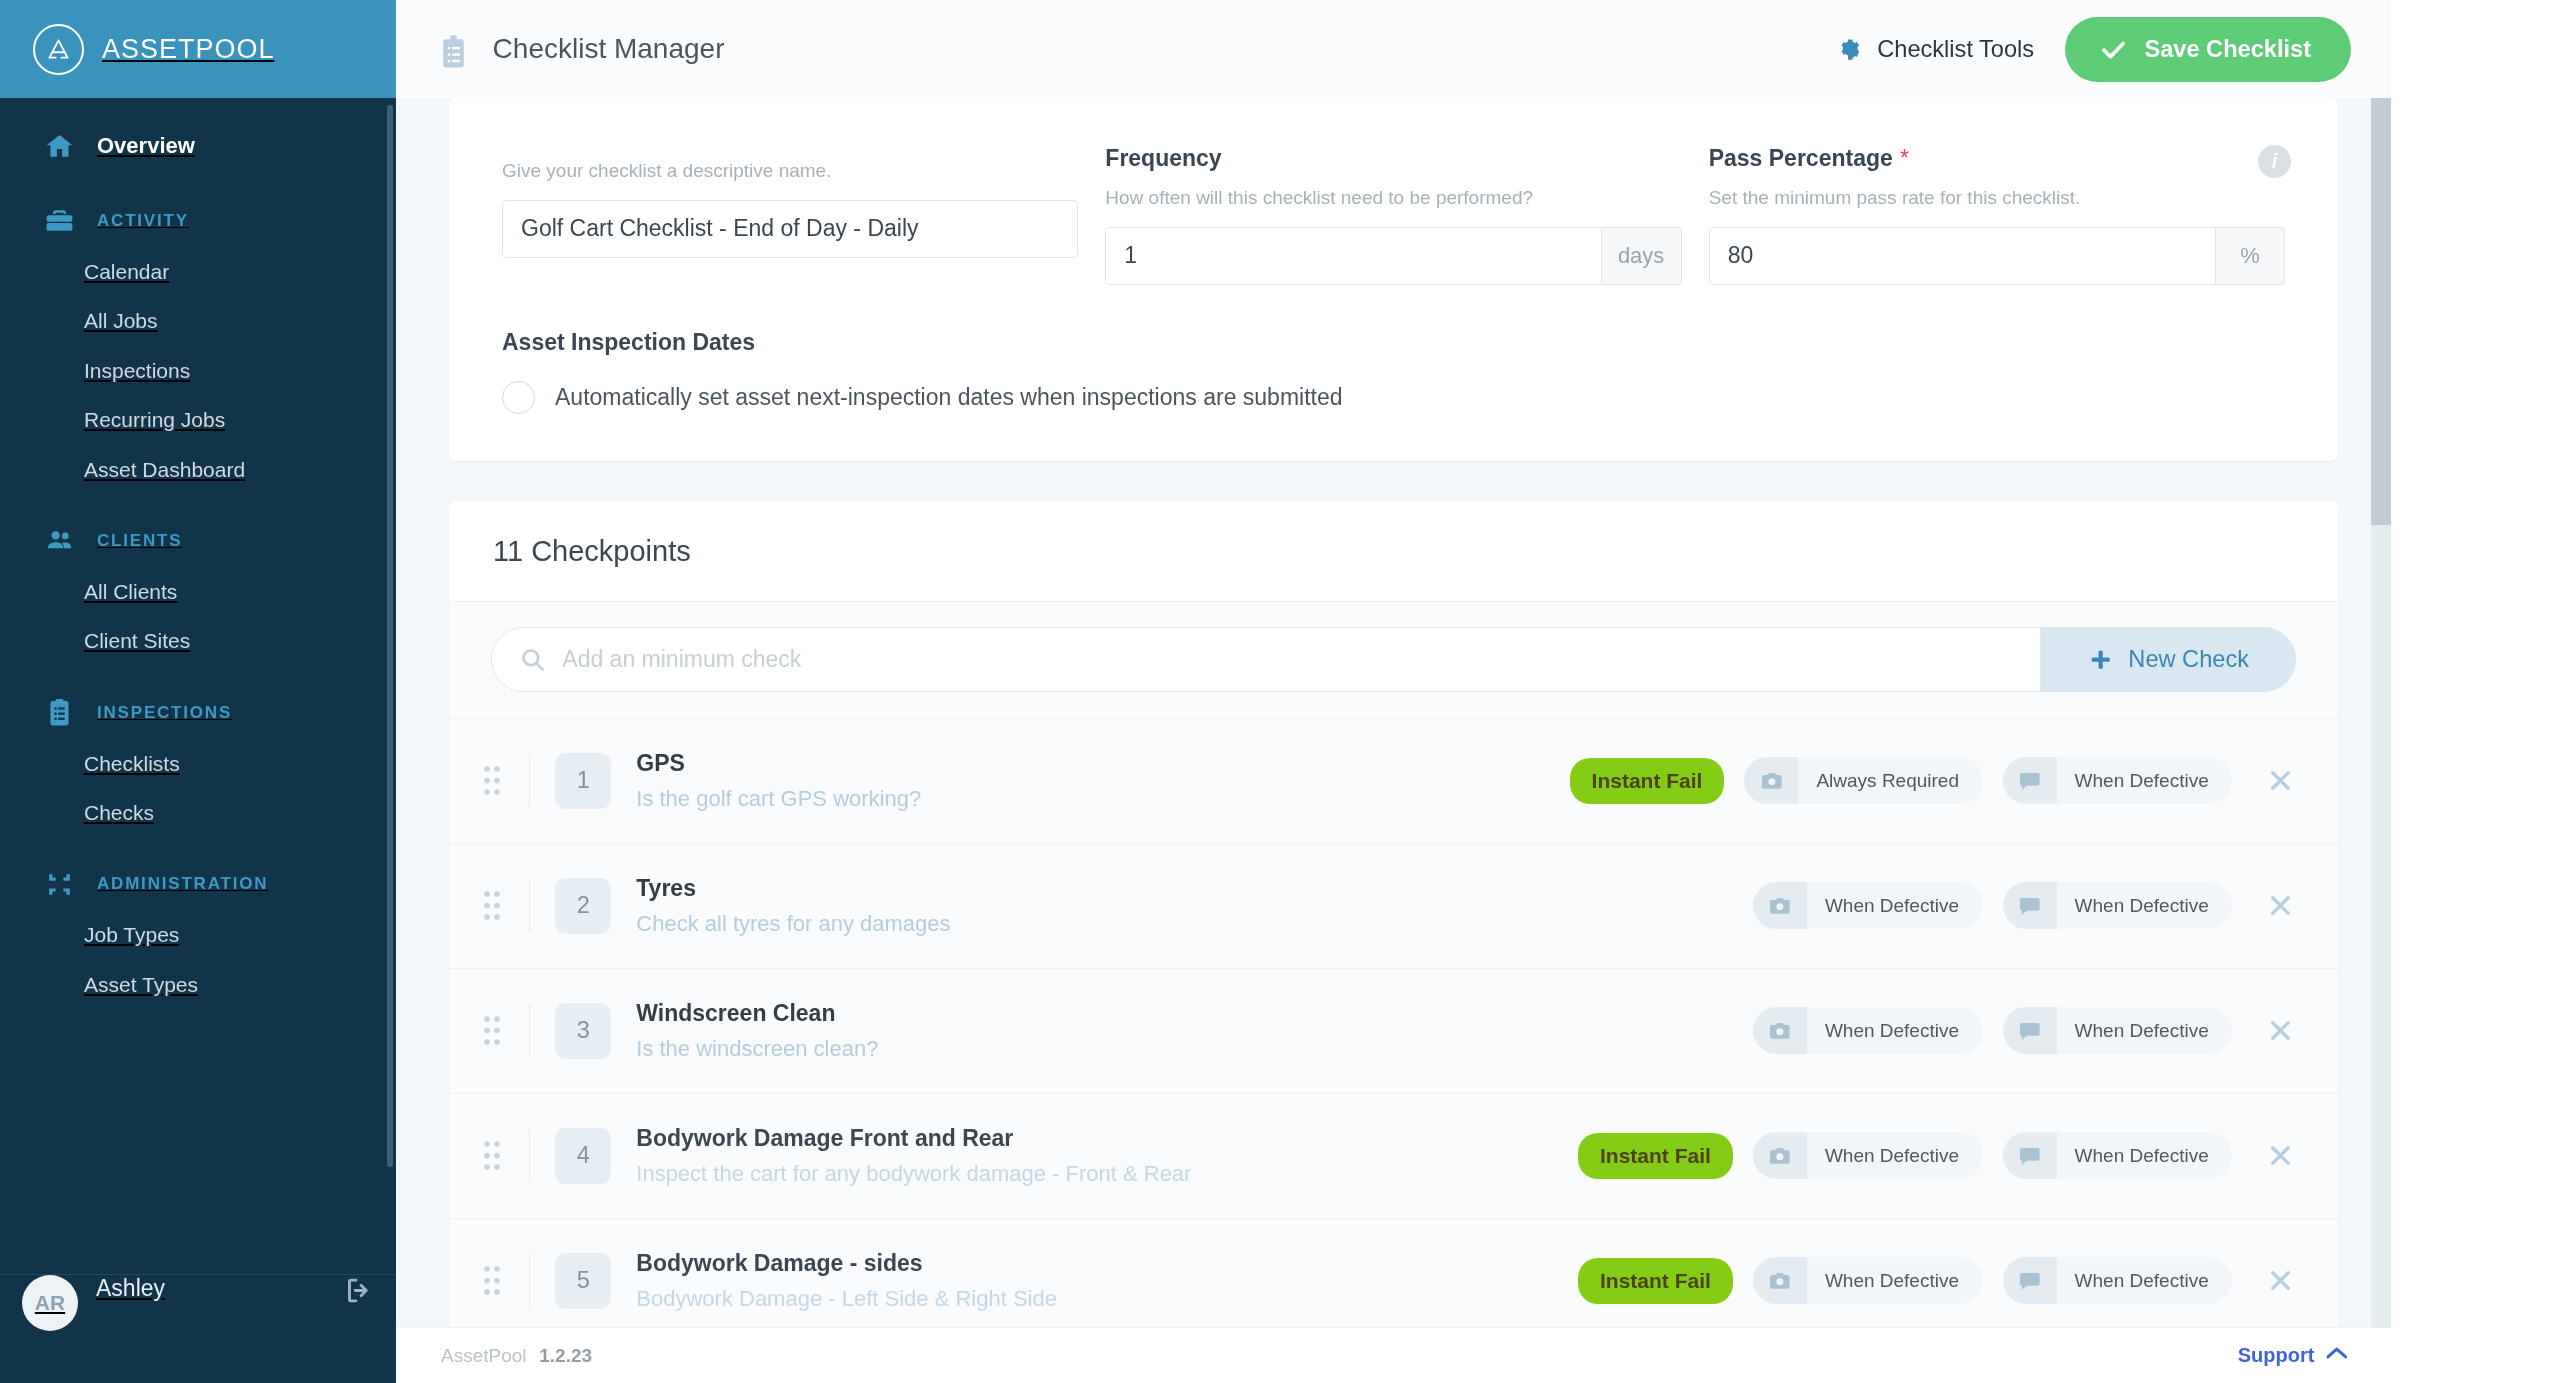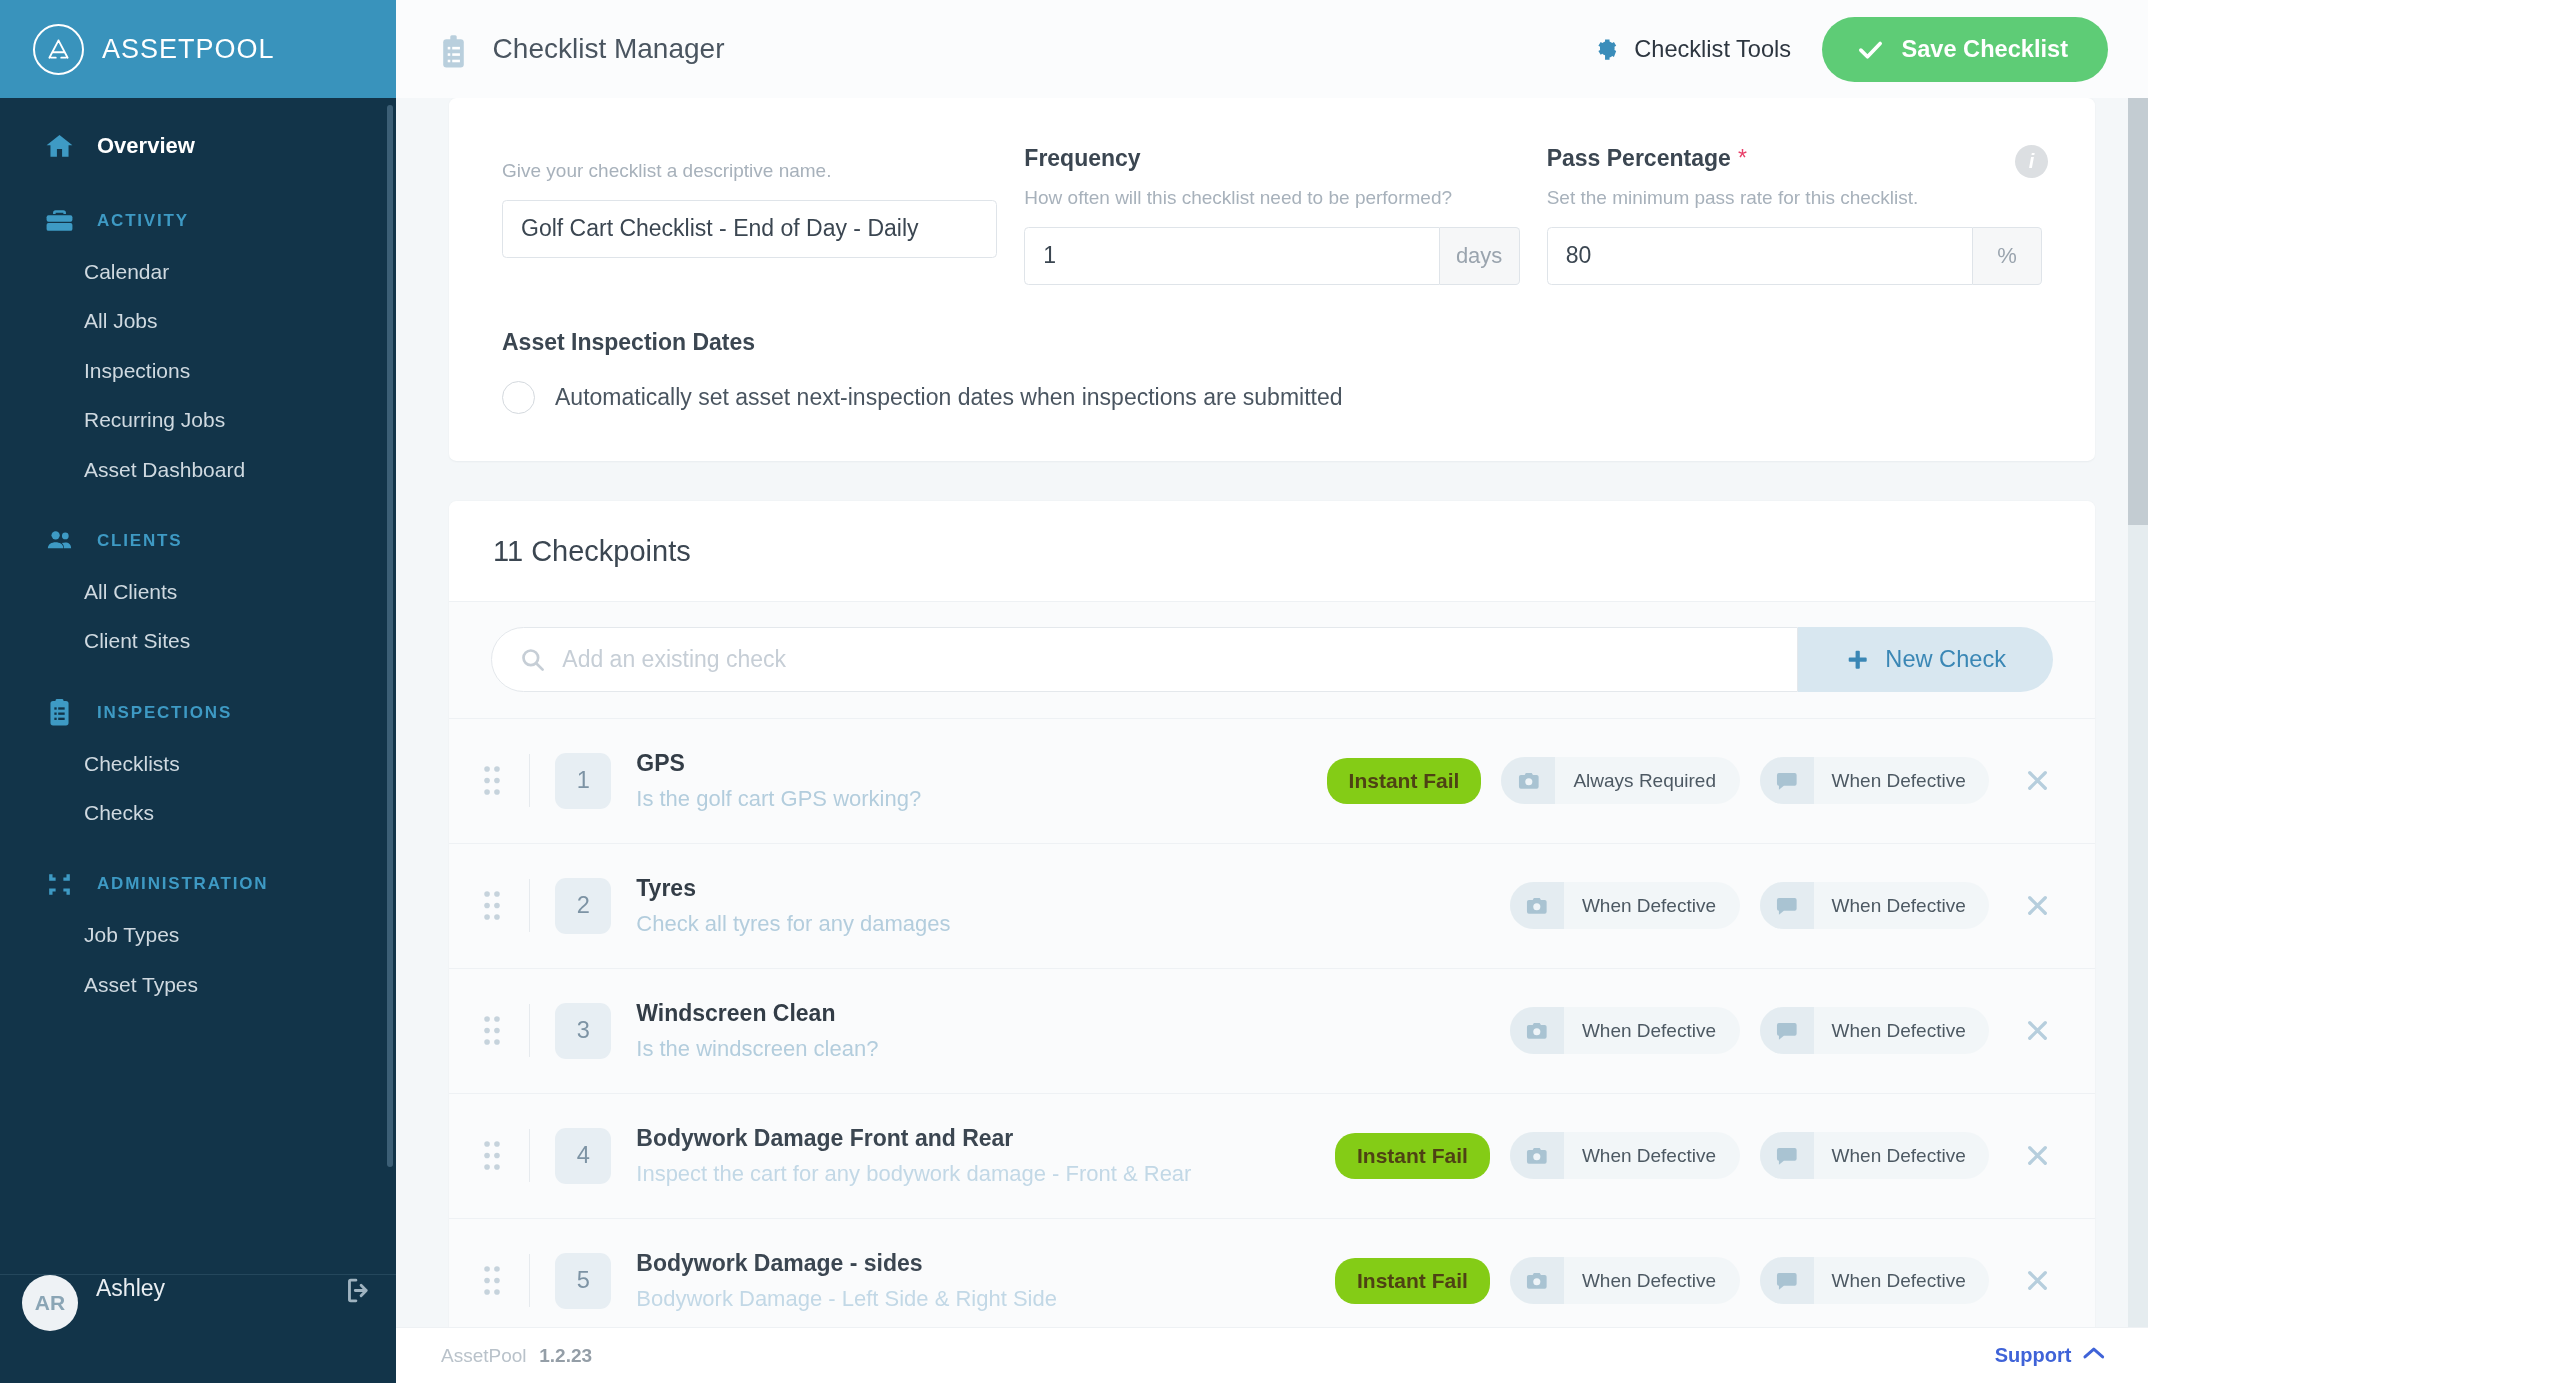--- a/index.html
+++ b/index.html
@@ -2,21 +2,21 @@
 <html style="font-size:14.5px"><head>
 <meta charset="utf-8">
 <style>
   * { box-sizing: border-box; margin: 0; padding: 0; }
   html, body {
     width: 2576px; height: 1383px;
     font-family: "Liberation Sans", sans-serif;
     background: #ffffff;
     overflow: hidden;
   }
-  .app { position: relative; width: 2148px; height: 1383px; display: flex; }
+  .app { position: relative; width: 2391px; height: 1383px; display: flex; text-decoration: underline; }
 
   
   .sidebar {
     width: 396px; height: 1383px;
     background: #123449;
     display: flex; flex-direction: column;
     position: relative; z-index: 5;
     flex: 0 0 396px;
   }
   .brand {
@@ -416,21 +416,21 @@
         <div class="checks-head">11 Checkpoints</div>
 
         <div class="search-row">
           <div class="search-box">
             <span class="ico" style="width:27px;height:27px;flex:0 0 27px">
               <svg width="27" height="27" viewBox="0 0 24 24" fill="none" stroke="#c6ced6" stroke-width="2.4" aria-hidden="true">
                 <circle cx="10.5" cy="10.5" r="6.5"></circle>
                   <path d="M15.5 15.5 L21 21" stroke-linecap="round"></path>
               </svg>
             </span>
-            <span class="search-placeholder">Add an existing check</span>
+            <span class="search-placeholder">Add an minimum check</span>
           </div>
           <button class="new-check-btn">
             <span class="ico" style="width:25.4px;height:25.4px;flex:0 0 25.4px">
               <svg width="25.4" height="25.4" viewBox="0 0 24 24" fill="#3a87b5" aria-hidden="true">
                 <rect x="10" y="3.5" width="4" height="17" rx="1"></rect>
                 <rect x="3.5" y="10" width="17" height="4" rx="1"></rect>
               </svg>
             </span>
             <span>New Check</span>
           </button>

